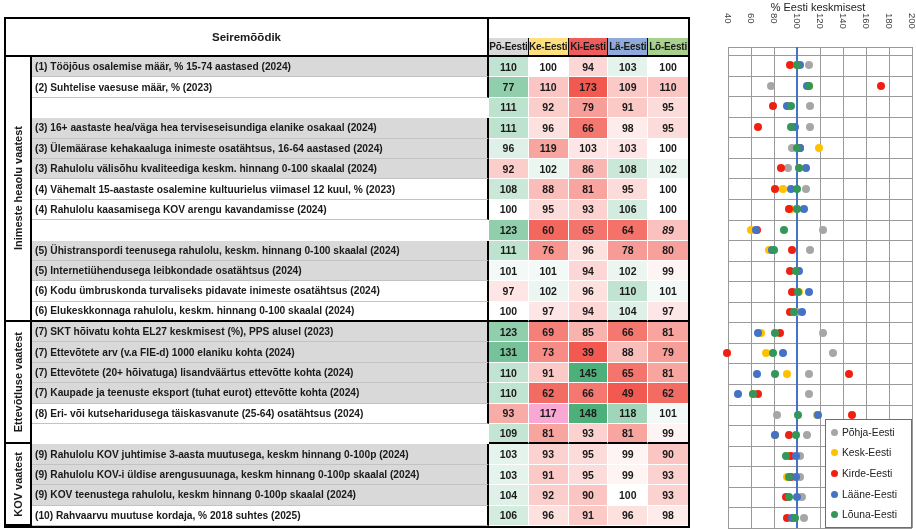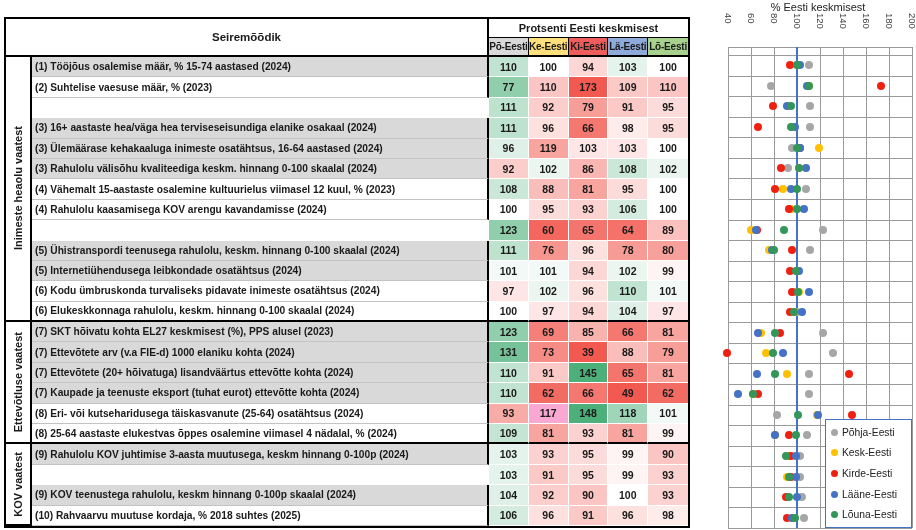--- a/index.html
+++ b/index.html
@@ -53,21 +53,20 @@
   .legend-dot{width:7px;height:7px;border-radius:50%;flex:0 0 auto;}
   .legend-label{font-size:10.3px;color:#222;white-space:nowrap;}
 </style>
 </head>
 <body>
 
 <div id="stage">
 
   <div id="tableGrid">
     <div class="hdr-seire">Seiremõõdik</div>
-    <div class="hdr-group">Protsenti Eesti keskmisest</div>
 
   <div class="hdr-col" style="grid-column: 3; background: rgb(217, 217, 217);">Põ-Eesti</div>
       <div class="hdr-col" style="grid-column: 4; background: rgb(255, 224, 125);">Ke-Eesti</div>
       <div class="hdr-col" style="grid-column: 5; background: rgb(239, 92, 92);">Ki-Eesti</div>
       <div class="hdr-col" style="grid-column: 6; background: rgb(142, 170, 219);">Lä-Eesti</div>
       <div class="hdr-col last" style="grid-column: 7; background: rgb(169, 209, 142);">Lõ-Eesti</div>
       <div class="group-cell" style="grid-row: 3 / span 13;">
         <span>Inimeste heaolu vaatest</span>
       </div>
       <div class="group-cell" style="grid-row: 16 / span 6;">
@@ -120,21 +119,21 @@
       <div class="label-cell" style="grid-row: 10; background: rgb(255, 255, 255);">(4) Rahulolu kaasamisega KOV arengu kavandamisse (2024)</div>
       <div class="value-cell" style="grid-area: 10 / 3; background: rgb(255, 255, 255);">100</div>
       <div class="value-cell" style="grid-area: 10 / 4; background: rgb(252, 220, 218);">95</div>
       <div class="value-cell" style="grid-area: 10 / 5; background: rgb(251, 210, 208);">93</div>
       <div class="value-cell" style="grid-area: 10 / 6; background: rgb(212, 236, 223);">106</div>
       <div class="value-cell lastcol" style="grid-area: 10 / 7; background: rgb(255, 255, 255);">100</div>
       <div class="value-cell" style="grid-area: 11 / 3; background: rgb(144, 206, 172);">123</div>
       <div class="value-cell" style="grid-area: 11 / 4; background: rgb(243, 103, 95);">60</div>
       <div class="value-cell" style="grid-area: 11 / 5; background: rgb(244, 117, 109);">65</div>
       <div class="value-cell" style="grid-area: 11 / 6; background: rgb(244, 114, 106);">64</div>
-      <div class="value-cell lastcol" style="grid-area: 11 / 7; background: rgb(250, 193, 190);">89</div>
+      <div class="value-cell lastcol" style="grid-area: 11 / 7; background: rgb(250, 193, 190); font-style: italic;">89</div>
       <div class="label-cell" style="grid-row: 12; background: rgb(217, 217, 217);">(5) Ühistranspordi teenusega rahulolu, keskm. hinnang 0-100 skaalal (2024)</div>
       <div class="value-cell" style="grid-area: 12 / 3; background: rgb(189, 226, 205);">111</div>
       <div class="value-cell" style="grid-area: 12 / 4; background: rgb(247, 149, 143);">76</div>
       <div class="value-cell" style="grid-area: 12 / 5; background: rgb(253, 225, 223);">96</div>
       <div class="value-cell" style="grid-area: 12 / 6; background: rgb(247, 155, 150);">78</div>
       <div class="value-cell lastcol" style="grid-area: 12 / 7; background: rgb(248, 161, 156);">80</div>
       <div class="label-cell" style="grid-row: 13; background: rgb(217, 217, 217);">(5) Internetiühendusega leibkondade osatähtsus (2024)</div>
       <div class="value-cell" style="grid-area: 13 / 3; background: rgb(243, 249, 246);">101</div>
       <div class="value-cell" style="grid-area: 13 / 4; background: rgb(243, 249, 246);">101</div>
       <div class="value-cell" style="grid-area: 13 / 5; background: rgb(252, 215, 213);">94</div>
@@ -175,32 +174,32 @@
       <div class="value-cell" style="grid-area: 19 / 4; background: rgb(243, 108, 100);">62</div>
       <div class="value-cell" style="grid-area: 19 / 5; background: rgb(244, 119, 112);">66</div>
       <div class="value-cell" style="grid-area: 19 / 6; background: rgb(242, 90, 81);">49</div>
       <div class="value-cell lastcol" style="grid-area: 19 / 7; background: rgb(243, 108, 100);">62</div>
       <div class="label-cell" style="grid-row: 20; background: rgb(255, 255, 255);">(8) Eri- või kutseharidusega täiskasvanute (25-64) osatähtsus (2024)</div>
       <div class="value-cell" style="grid-area: 20 / 3; background: rgb(248, 172, 167);">93</div>
       <div class="value-cell" style="grid-area: 20 / 4; background: #f9a8d4;">117</div>
       <div class="value-cell" style="grid-area: 20 / 5; background: rgb(77, 176, 122);">148</div>
       <div class="value-cell" style="grid-area: 20 / 6; background: rgb(161, 213, 185);">118</div>
       <div class="value-cell lastcol" style="grid-area: 20 / 7; background: rgb(243, 249, 246);">101</div>
-      <div class="label-cell group-end" style="grid-row: 21; background: rgb(255, 255, 255);">(8) 25-64 aastaste elukestvas õppes osalemine viimasel 4 nädalal, % (2024)</div>
       <div class="value-cell group-end" style="grid-area: 21 / 3; background: rgb(197, 229, 212);">109</div>
       <div class="value-cell group-end" style="grid-area: 21 / 4; background: rgb(248, 165, 160);">81</div>
       <div class="value-cell group-end" style="grid-area: 21 / 5; background: rgb(251, 210, 208);">93</div>
       <div class="value-cell group-end" style="grid-area: 21 / 6; background: rgb(248, 165, 160);">81</div>
       <div class="value-cell lastcol group-end" style="grid-area: 21 / 7; background: rgb(254, 244, 243);">99</div>
       <div class="label-cell" style="grid-row: 22; background: rgb(217, 217, 217);">(9) Rahulolu KOV juhtimise 3-aasta muutusega, keskm hinnang 0-100p (2024)</div>
       <div class="value-cell" style="grid-area: 22 / 3; background: rgb(228, 243, 235);">103</div>
       <div class="value-cell" style="grid-area: 22 / 4; background: rgb(251, 210, 208);">93</div>
       <div class="value-cell" style="grid-area: 22 / 5; background: rgb(252, 220, 218);">95</div>
       <div class="value-cell" style="grid-area: 22 / 6; background: rgb(254, 244, 243);">99</div>
       <div class="value-cell lastcol" style="grid-area: 22 / 7; background: rgb(250, 197, 194);">90</div>
+      <div class="label-cell" style="grid-row: 23; background: rgb(217, 217, 217);">(9) Rahulolu KOV-i üldise arengusuunaga, keskm hinnang 0-100p skaalal (2024)</div>
       <div class="value-cell" style="grid-area: 23 / 3; background: rgb(228, 243, 235);">103</div>
       <div class="value-cell" style="grid-area: 23 / 4; background: rgb(251, 202, 199);">91</div>
       <div class="value-cell" style="grid-area: 23 / 5; background: rgb(252, 220, 218);">95</div>
       <div class="value-cell" style="grid-area: 23 / 6; background: rgb(254, 244, 243);">99</div>
       <div class="value-cell lastcol" style="grid-area: 23 / 7; background: rgb(251, 210, 208);">93</div>
       <div class="label-cell" style="grid-row: 24; background: rgb(217, 217, 217);">(9) KOV teenustega rahulolu, keskm hinnang 0-100p skaalal (2024)</div>
       <div class="value-cell" style="grid-area: 24 / 3; background: rgb(222, 240, 231);">104</div>
       <div class="value-cell" style="grid-area: 24 / 4; background: rgb(251, 206, 203);">92</div>
       <div class="value-cell" style="grid-area: 24 / 5; background: rgb(250, 197, 194);">90</div>
       <div class="value-cell" style="grid-area: 24 / 6; background: rgb(255, 255, 255);">100</div>

